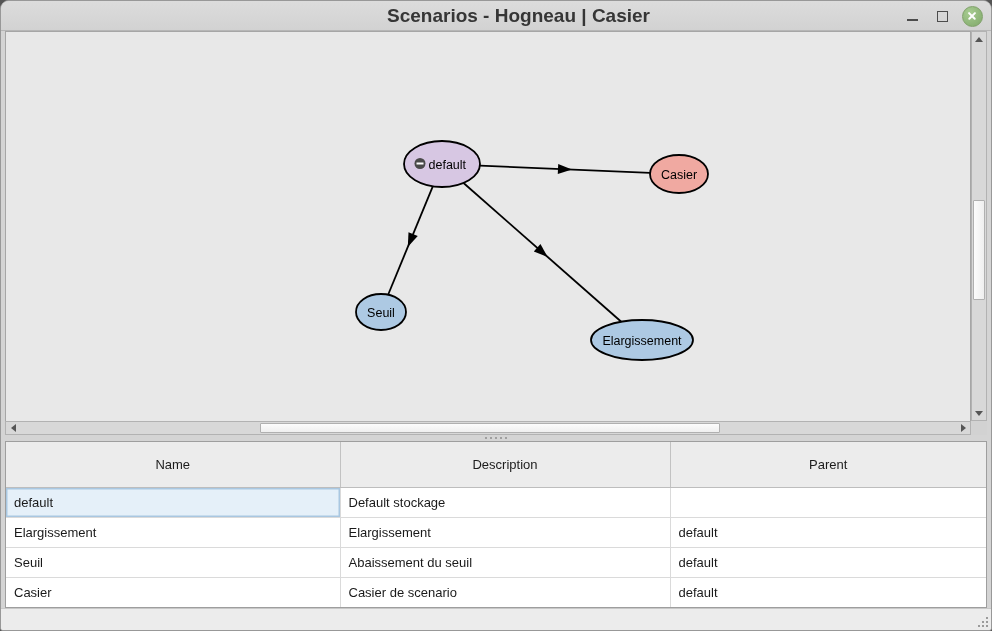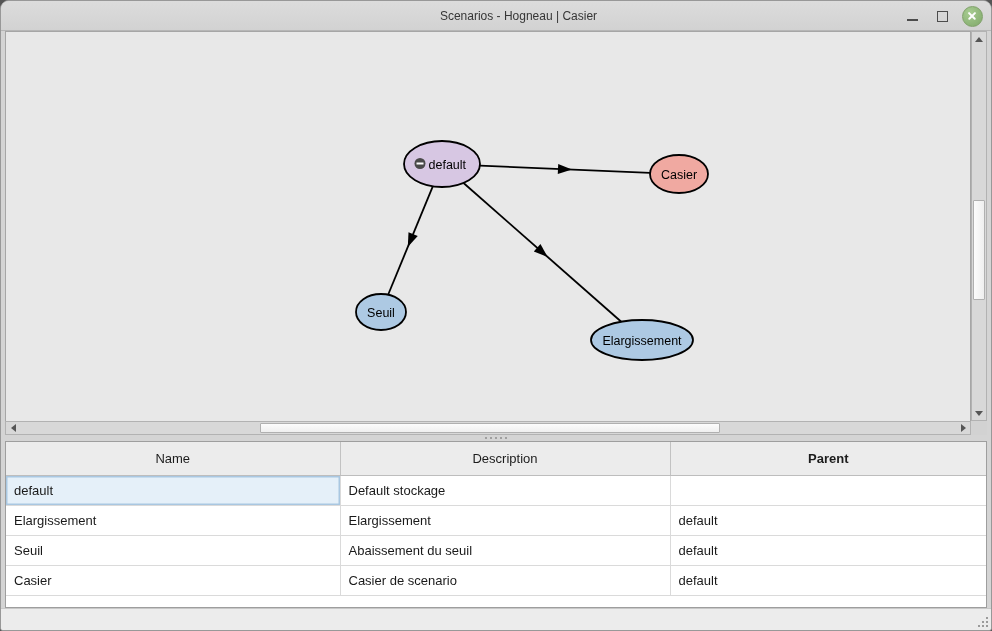--- a/index.html
+++ b/index.html
@@ -19,21 +19,21 @@
   
   .titlebar {
     height: 30px; flex: 0 0 30px;
     background: linear-gradient(#dcdcdc, #d2d2d2);
     border-bottom: 1px solid #b6b6b6;
     position: relative;
   }
   .title-text {
     position: absolute; left: 0; right: 0; top: 0; bottom: 0;
     display: flex; align-items: center; justify-content: center;
-    font-size: 12px; font-weight: normal; color: #363636; padding-left: 45px;
+    font-size: 19px; font-weight: bold; color: #363636; padding-left: 45px;
   }
   .win-btn {
     position: absolute; top: 0; height: 30px; width: 26px;
     display: flex; align-items: center; justify-content: center;
     cursor: default;
   }
   .btn-min { right: 66px; }
   .btn-max { right: 36px; }
   .btn-close { right: 6px; }
   .icon-min { width: 11px; height: 2px; background: #4c4c4c; margin-top: 8px; }
@@ -103,23 +103,23 @@
   .table-pane {
     flex: 0 0 167px; margin: 0 4px;
     background: #fff; border: 1px solid #9e9e9e;
     overflow: hidden;
   }
   table { width: 100%; border-collapse: collapse; table-layout: fixed; }
   th {
     height: 20px; background: #ececec;
     font-size: 13px; font-weight: normal; color: #1c1c1c;
     border-right: 1px solid #c2c2c2; border-bottom: 1px solid #bdbdbd;
-    text-align: center; padding: 9px;
-  }
-  th:last-child { border-right: none; font-weight: bold; }
+    text-align: center; padding: 15px;
+  }
+  th:last-child { border-right: none; }
   td {
     height: 30px; padding: 0 8px;
     font-size: 13px; color: #1a1a1a;
     border-right: 1px solid #dadada; border-bottom: 1px solid #dadada;
     white-space: nowrap; overflow: hidden;
   }
   td:last-child { border-right: none; }
   td.selected {
     background: #e5f0f9;
     box-shadow: inset 0 0 0 1.5px #a9c7e1;

